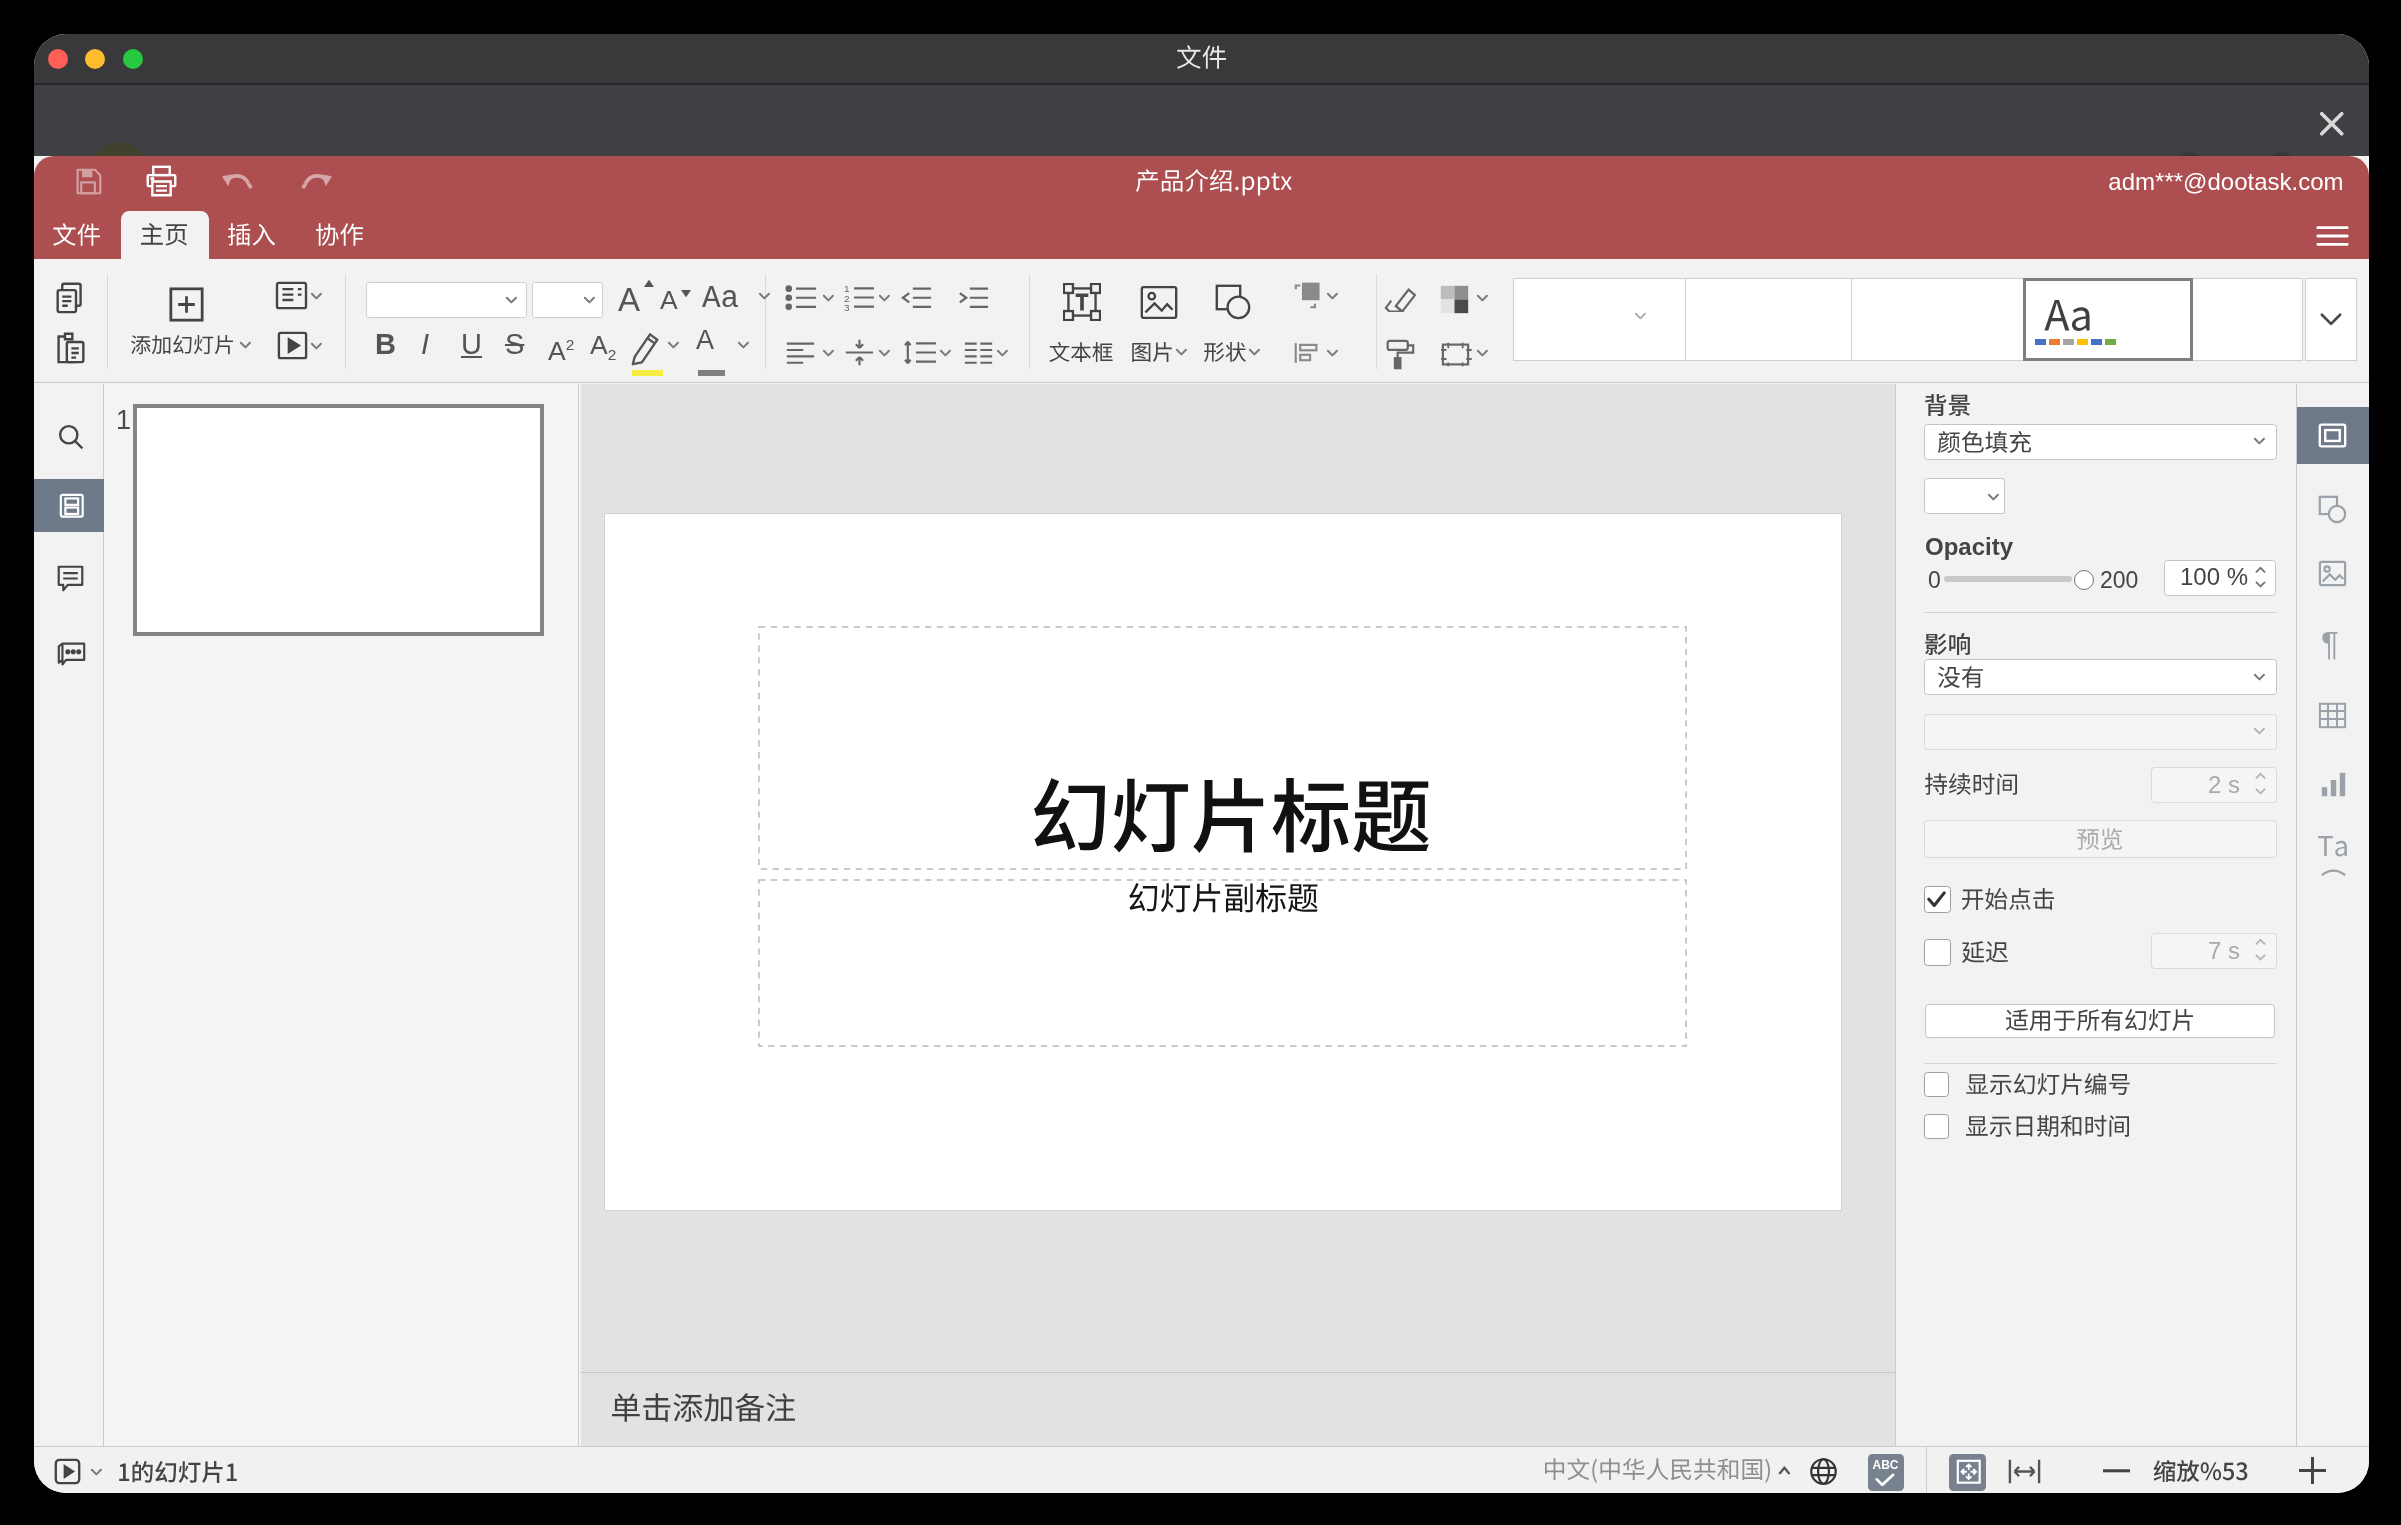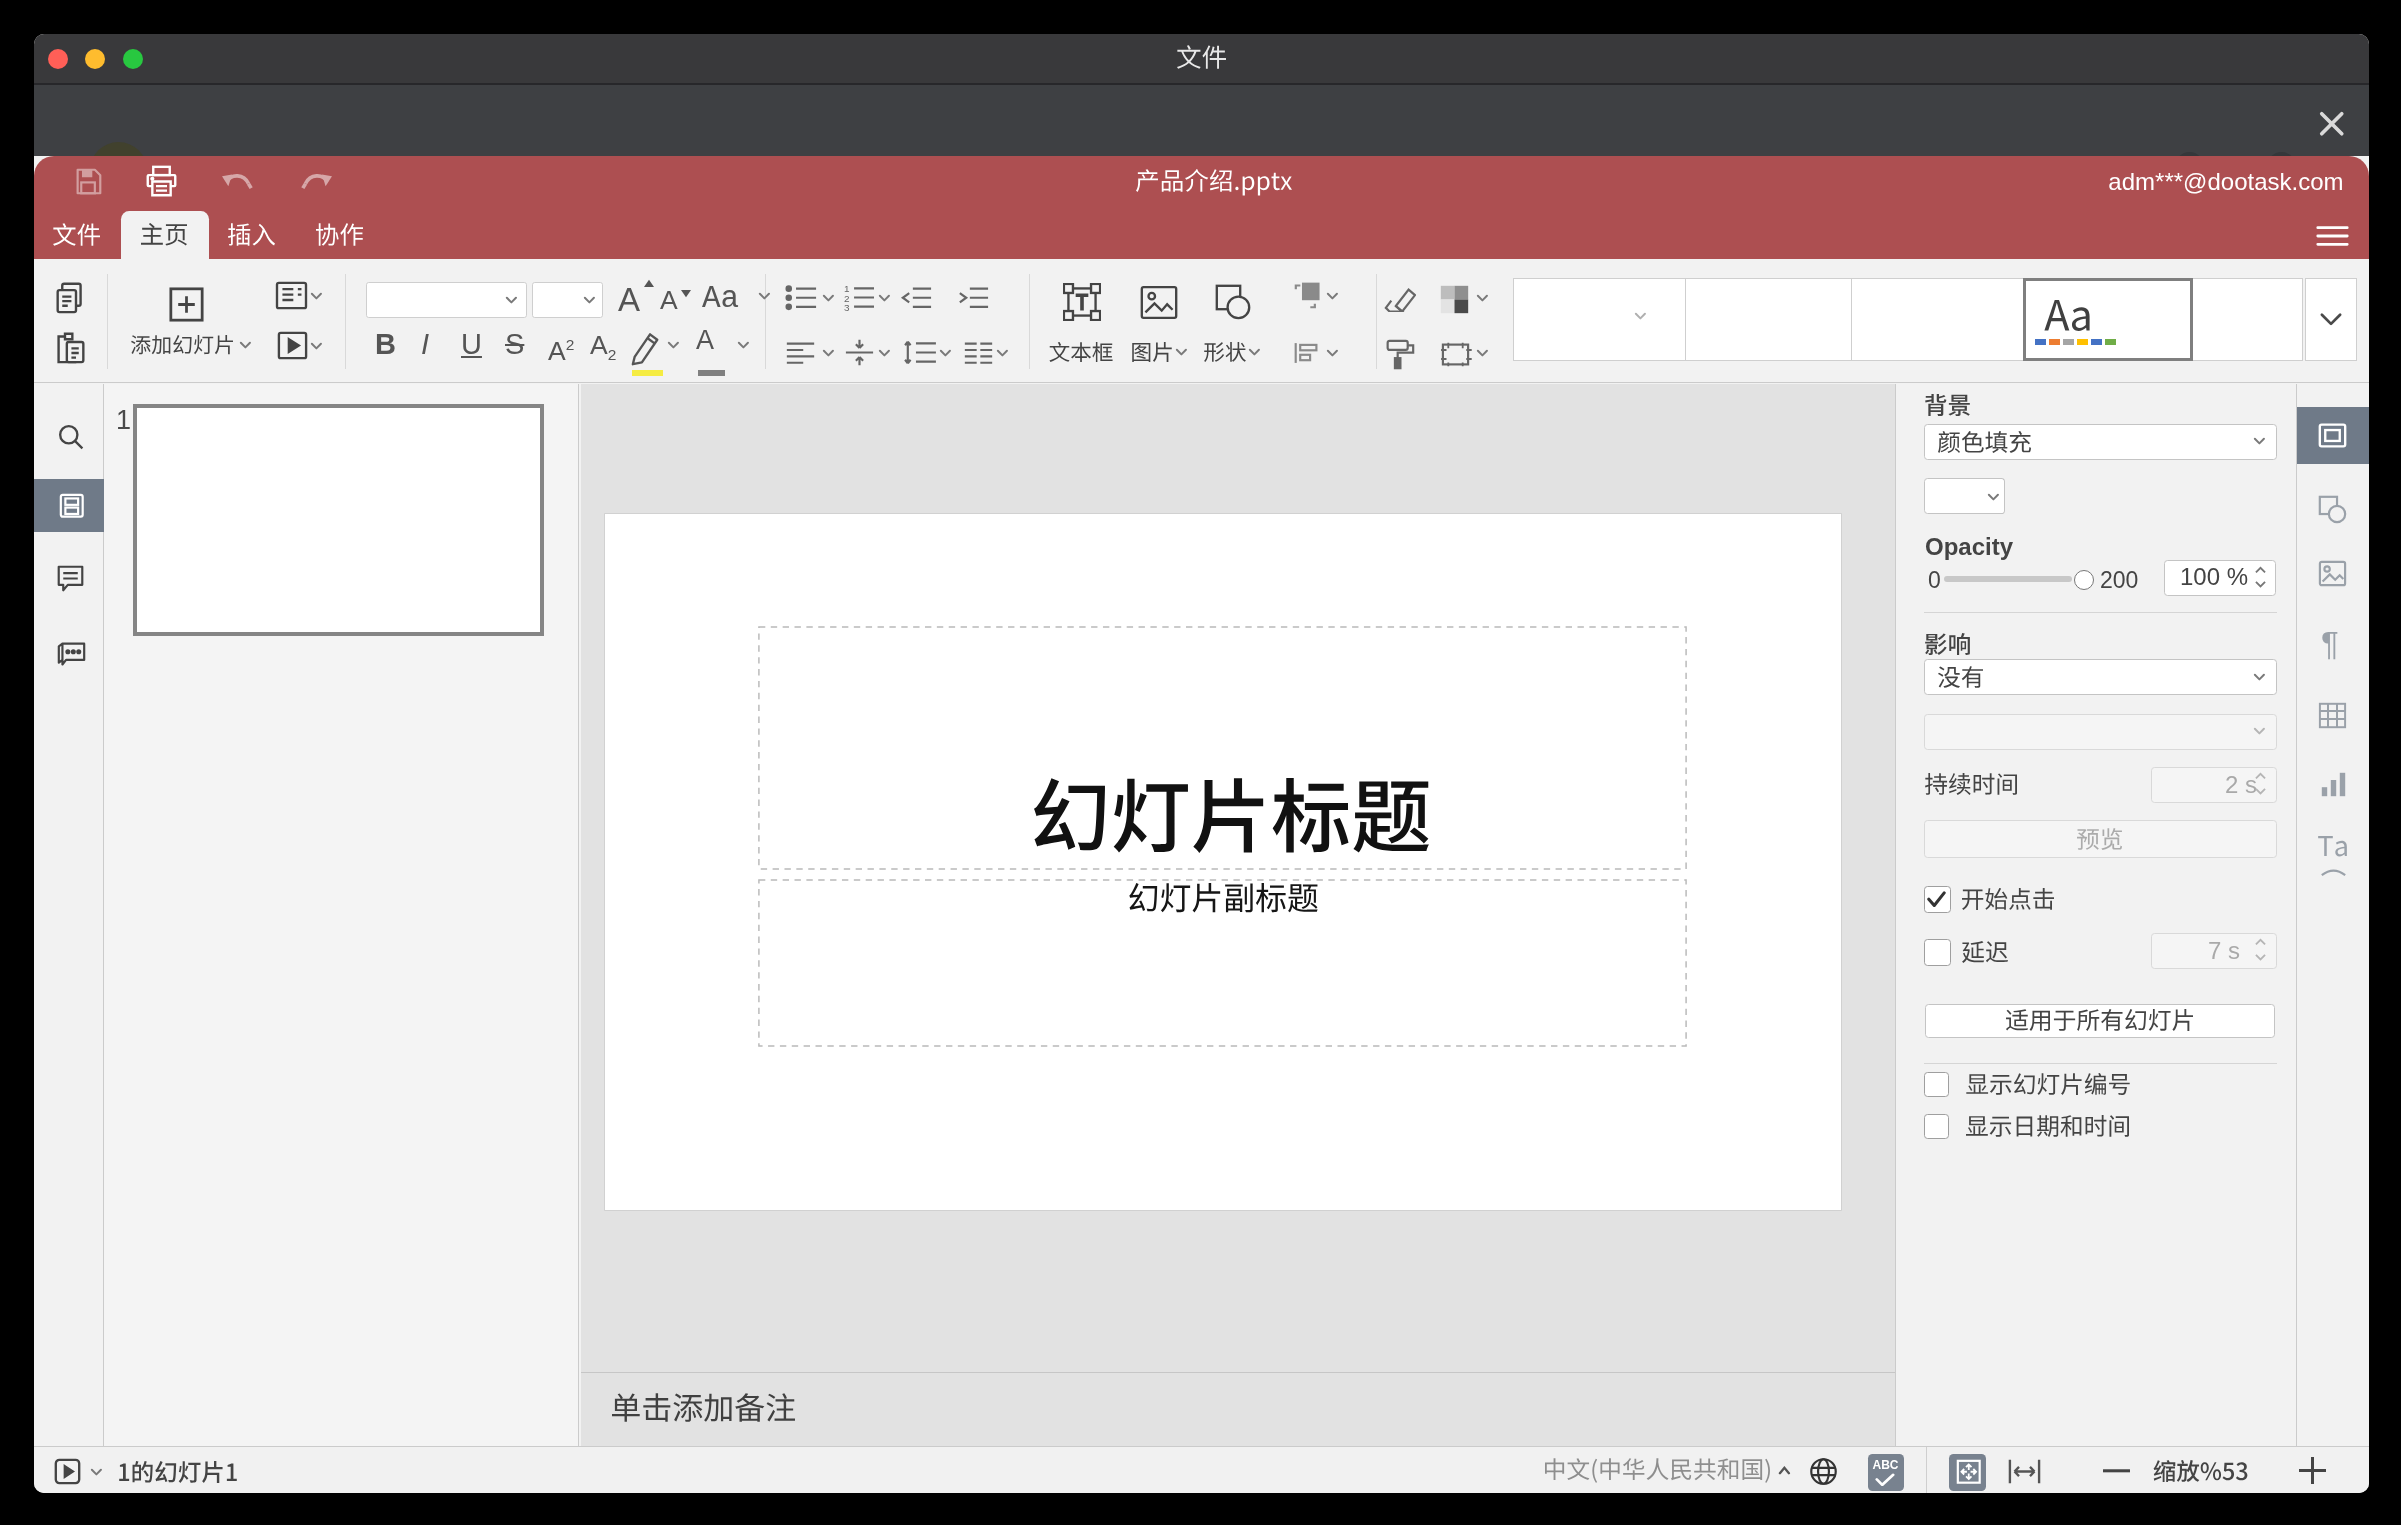--- a/index.html
+++ b/index.html
@@ -1,12 +1,12 @@
 <!DOCTYPE html>
-<html style="font-size:14.6px"><head><meta charset="utf-8"><style>html,body{margin:0;padding:0;background:#000;}*{box-sizing:border-box;}.page{position:relative;width:2401px;height:1526px;background:#000;overflow:hidden;}.win{position:absolute;left:34px;top:34px;width:2335px;height:1459px;border-radius:10px;overflow:hidden;background:#f2f2f2;}</style></head><body>
+<html style="font-size:14.6px"><head><meta charset="utf-8"><style>html,body{margin:0;padding:0;background:#000;}*{box-sizing:border-box;}.page{position:relative;width:2401px;height:1526px;background:#000;overflow:hidden;}.win{position:absolute;left:34px;top:34px;width:2335px;height:1459px;border-radius:32px;overflow:hidden;background:#f2f2f2;}</style></head><body>
 <svg width="0" height="0" style="position:absolute">
     <defs>
       <path id="g0" d="M423 823C453 774 485 707 497 666L580 693C566 734 531 799 501 847ZM50 664V590H206C265 438 344 307 447 200C337 108 202 40 36 -7C51 -25 75 -60 83 -78C250 -24 389 48 502 146C615 46 751 -28 915 -73C928 -52 950 -20 967 -4C807 36 671 107 560 201C661 304 738 432 796 590H954V664ZM504 253C410 348 336 462 284 590H711C661 455 592 344 504 253Z"></path>
       <path id="g1" d="M317 341V268H604V-80H679V268H953V341H679V562H909V635H679V828H604V635H470C483 680 494 728 504 775L432 790C409 659 367 530 309 447C327 438 359 420 373 409C400 451 425 504 446 562H604V341ZM268 836C214 685 126 535 32 437C45 420 67 381 75 363C107 397 137 437 167 480V-78H239V597C277 667 311 741 339 815Z"></path>
       <path id="g10" d="M374 795C435 750 505 686 545 640H103V567H459V347H149V274H459V27H56V-46H948V27H540V274H856V347H540V567H897V640H572L620 675C580 722 499 790 435 836Z"></path>
       <path id="g11" d="M464 462V281C464 174 421 55 50 -19C66 -35 87 -64 96 -80C485 4 541 143 541 280V462ZM545 110C661 56 812 -27 885 -83L932 -23C854 32 703 111 589 161ZM171 595V128H248V525H760V130H839V595H478C497 630 517 673 535 715H935V785H74V715H449C437 676 419 631 403 595Z"></path>
       <path id="g12" d="M732 243V179H847V38H693V536H950V604H693V731C770 742 843 755 899 773L860 833C753 799 558 778 401 769C409 753 418 726 421 709C485 711 555 716 624 723V604H367V536H624V38H461V178H581V242H461V365C503 376 547 390 584 405L547 467C508 446 446 424 395 409V-79H461V-30H847V-81H916V433H731V368H847V243ZM160 840V638H54V568H160V341L37 308L55 235L160 267V8C160 -4 157 -7 146 -7C136 -7 106 -8 72 -7C82 -27 91 -58 94 -76C146 -76 180 -74 203 -62C225 -51 233 -30 233 8V289L342 323L334 391L233 362V568H329V638H233V840Z"></path>
       <path id="g13" d="M295 755C361 709 412 653 456 591C391 306 266 103 41 -13C61 -27 96 -58 110 -73C313 45 441 229 517 491C627 289 698 58 927 -70C931 -46 951 -6 964 15C631 214 661 590 341 819Z"></path>
       <path id="g14" d="M386 474C368 379 335 284 291 220C307 211 336 191 348 181C393 250 432 355 454 461ZM838 458C866 366 894 244 902 172L972 190C961 260 931 379 902 471ZM160 840V606H47V536H160V-79H233V536H340V606H233V840ZM549 831V652V650H371V577H548C542 384 501 151 280 -30C298 -42 325 -65 338 -81C571 114 614 367 620 577H759C749 189 739 47 712 15C702 2 692 0 673 0C652 0 600 0 542 5C556 -15 563 -46 565 -68C618 -71 672 -72 703 -68C736 -65 757 -56 777 -29C811 16 821 165 831 612C831 622 832 650 832 650H621V652V831Z"></path>
       <path id="g15" d="M526 828C476 681 395 536 305 442C322 430 351 404 363 391C414 447 463 520 506 601H575V-79H651V164H952V235H651V387H939V456H651V601H962V673H542C563 717 582 763 598 809ZM285 836C229 684 135 534 36 437C50 420 72 379 80 362C114 397 147 437 179 481V-78H254V599C293 667 329 741 357 814Z"></path>
@@ -644,21 +644,21 @@
         <svg width="92" height="22" viewBox="0 0 101.01 23.97" style="overflow:visible;display:block">
           <g fill="#444" transform="translate(-0.73,21.84) scale(0.026000,-0.026000)">
             <use href="#g50" x="0"></use>
             <use href="#g51" x="1000"></use>
             <use href="#g52" x="2000"></use>
             <use href="#g53" x="3000"></use>
           </g>
         </svg>
       </div>
 <div style="position:absolute;left:2117px;top:733px;width:126px;height:36px;background:#f5f5f5;border:0.9px solid #d9d9d9;border-radius:3.6px;"></div>
-<div style="position:absolute;font-family:Liberation Sans,sans-serif;font-size:24px;line-height:24px;color:#a9a9a9;white-space:pre;right:112px;top:751px;margin-top:-12px;">2 s</div>
+<div style="position:absolute;font-family:Liberation Sans,sans-serif;font-size:24px;line-height:24px;color:#a9a9a9;white-space:pre;right:129px;top:751px;margin-top:-12px;">2 s</div>
 <svg style="position:absolute;left:2221px;top:738px" width="11" height="7.3" viewBox="0 0 12 8" fill="none">
         <path d="M1 7 l5 -5 l5 5" stroke="#b5b5b5" stroke-width="2" fill="none"></path>
       </svg>
 <svg style="position:absolute;left:2221px;top:754px" width="11" height="7.3" viewBox="0 0 12 8" fill="none">
         <path d="M1 1 l5 5 l5 -5" stroke="#b5b5b5" stroke-width="2" fill="none"></path>
       </svg>
 <div style="position:absolute;left:1890px;top:786px;width:353px;height:38px;background:#f5f5f5;border:0.9px solid #d9d9d9;border-radius:3.6px;"></div>
 <div style="position:absolute;left:2043px;top:794px;width:45px;height:22px">
         <svg width="45" height="22" viewBox="0 0 49.37 24.00" style="overflow:visible;display:block">
           <g fill="#ababab" transform="translate(-0.99,21.87) scale(0.026000,-0.026000)">

